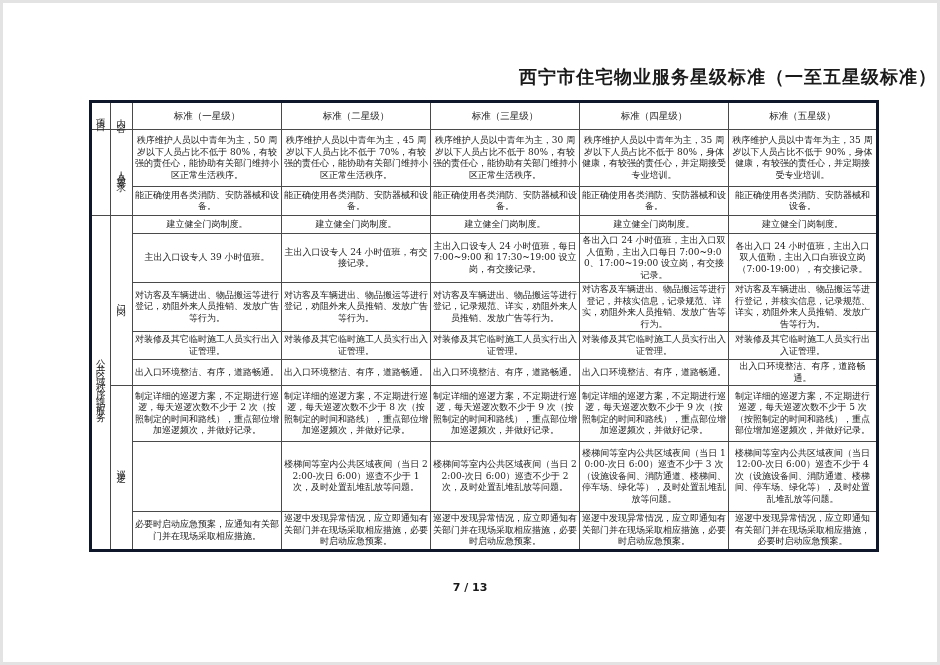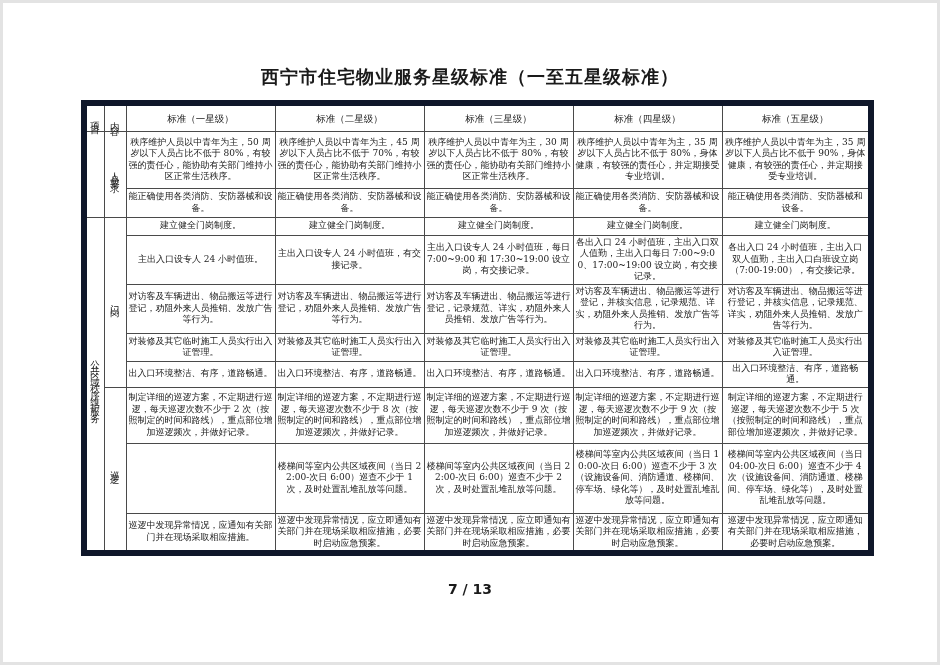--- a/index.html
+++ b/index.html
@@ -9,32 +9,32 @@
     background:#ffffff;
     border:3px solid #e3e3e3;
     box-sizing:border-box;
     font-family:"DejaVu Serif", serif;
     color:#1a1a1a;
     overflow:hidden;
   }
   .doc-title{
     position:absolute;
     top:62px;left:0;width:100%;
-    text-align:center;
+    text-align:right;
     font-size:18px;
     font-weight:bold;
     letter-spacing:1px;
   }
   .std-table{
     position:absolute;
-    left:78px;top:97px;
+    left:86px;top:97px;
     width:788px;
     border-collapse:collapse;
     table-layout:fixed;
-    border:6px solid #0f172a;
+    border:3px solid #0f172a;
   }
   .std-table td,.std-table th{
     border:1px solid #4a4a4a;
     font-size:9px;
     line-height:11.5px;
     font-weight:normal;
     text-align:center;
     vertical-align:middle;
     padding:1px 2px;
     word-break:break-all;
@@ -45,21 +45,21 @@
     writing-mode:vertical-rl;
     text-orientation:upright;
     letter-spacing:4px;
     font-size:9.5px;
   }
   .vtext-wide{letter-spacing:6px;}
   .page-footer{
     position:absolute;
     top:578px;left:0;width:100%;
     text-align:center;
-    font-size:14px;
+    font-size:11px;
     font-weight:bold;
     font-family:"DejaVu Sans", sans-serif;
   }
 </style>
 </head>
 <body>
 
 <div class="page">
 
   <div class="doc-title">西宁市住宅物业服务星级标准（一至五星级标准）</div>
@@ -105,21 +105,21 @@
       <tr style="height:18px">
         <td rowspan="8"><span class="vtext vtext-wide">公共区域秩序维护服务</span></td>
         <td rowspan="5"><span class="vtext">门岗</span></td>
         <td>建立健全门岗制度。</td>
         <td>建立健全门岗制度。</td>
         <td>建立健全门岗制度。</td>
         <td>建立健全门岗制度。</td>
         <td>建立健全门岗制度。</td>
       </tr>
       <tr style="height:36px">
-        <td>主出入口设专人 24 小时值班。</td>
+        <td>主出入口设专人 39 小时值班。</td>
         <td>主出入口设专人 24 小时值班，有交接记录。</td>
         <td>主出入口设专人 24 小时值班，每日 7:00~9:00 和 17:30~19:00 设立岗，有交接记录。</td>
         <td>各出入口 24 小时值班，主出入口双人值勤，主出入口每日 7:00~9:00、17:00~19:00 设立岗，有交接记录。</td>
         <td>各出入口 24 小时值班，主出入口双人值勤，主出入口白班设立岗（7:00-19:00），有交接记录。</td>
       </tr>
       <tr style="height:42px">
         <td>对访客及车辆进出、物品搬运等进行登记，劝阻外来人员推销、发放广告等行为。</td>
         <td>对访客及车辆进出、物品搬运等进行登记，劝阻外来人员推销、发放广告等行为。</td>
         <td>对访客及车辆进出、物品搬运等进行登记，记录规范、详实，劝阻外来人员推销、发放广告等行为。</td>
         <td>对访客及车辆进出、物品搬运等进行登记，并核实信息，记录规范、详实，劝阻外来人员推销、发放广告等行为。</td>
@@ -146,24 +146,24 @@
         <td>制定详细的巡逻方案，不定期进行巡逻，每天巡逻次数不少于 8 次（按照制定的时间和路线），重点部位增加巡逻频次，并做好记录。</td>
         <td>制定详细的巡逻方案，不定期进行巡逻，每天巡逻次数不少于 9 次（按照制定的时间和路线），重点部位增加巡逻频次，并做好记录。</td>
         <td>制定详细的巡逻方案，不定期进行巡逻，每天巡逻次数不少于 9 次（按照制定的时间和路线），重点部位增加巡逻频次，并做好记录。</td>
         <td>制定详细的巡逻方案，不定期进行巡逻，每天巡逻次数不少于 5 次（按照制定的时间和路线），重点部位增加巡逻频次，并做好记录。</td>
       </tr>
       <tr style="height:70px">
         <td></td>
         <td>楼梯间等室内公共区域夜间（当日 22:00-次日 6:00）巡查不少于 1 次，及时处置乱堆乱放等问题。</td>
         <td>楼梯间等室内公共区域夜间（当日 22:00-次日 6:00）巡查不少于 2 次，及时处置乱堆乱放等问题。</td>
         <td>楼梯间等室内公共区域夜间（当日 10:00-次日 6:00）巡查不少于 3 次（设施设备间、消防通道、楼梯间、停车场、绿化等），及时处置乱堆乱放等问题。</td>
-        <td>楼梯间等室内公共区域夜间（当日 04:00-次日 6:00）巡查不少于 4 次（设施设备间、消防通道、楼梯间、停车场、绿化等），及时处置乱堆乱放等问题。</td>
+        <td>楼梯间等室内公共区域夜间（当日 12:00-次日 6:00）巡查不少于 4 次（设施设备间、消防通道、楼梯间、停车场、绿化等），及时处置乱堆乱放等问题。</td>
       </tr>
       <tr style="height:39px">
-        <td>巡逻中发现异常情况，应通知有关部门并在现场采取相应措施。</td>
+        <td>必要时启动应急预案，应通知有关部门并在现场采取相应措施。</td>
         <td>巡逻中发现异常情况，应立即通知有关部门并在现场采取相应措施，必要时启动应急预案。</td>
         <td>巡逻中发现异常情况，应立即通知有关部门并在现场采取相应措施，必要时启动应急预案。</td>
         <td>巡逻中发现异常情况，应立即通知有关部门并在现场采取相应措施，必要时启动应急预案。</td>
         <td>巡逻中发现异常情况，应立即通知有关部门并在现场采取相应措施，必要时启动应急预案。</td>
       </tr>
     </tbody>
   </table>
 
   <div class="page-footer">7 / 13</div>
 

